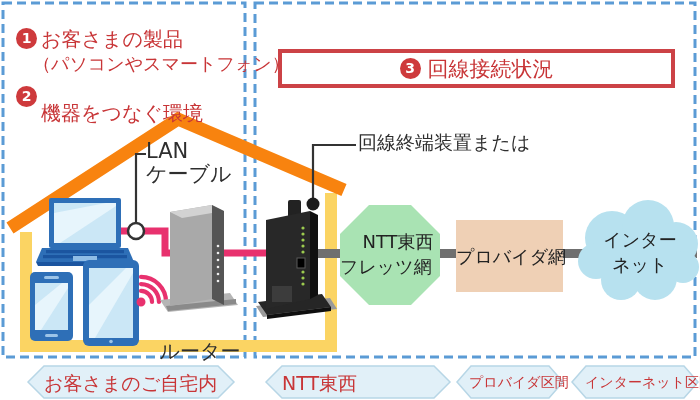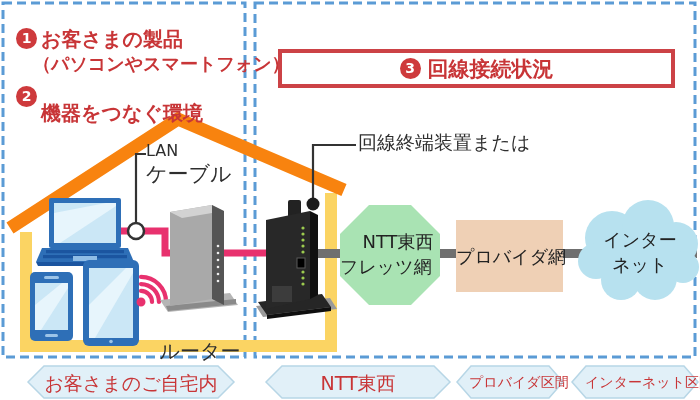--- a/index.html
+++ b/index.html
@@ -1,30 +1,30 @@
 <!DOCTYPE html>
 <html><head>
 <meta charset="utf-8">
 <style>
   html,body{margin:0;padding:0;background:#fff;}
   #canvas{position:relative;width:700px;height:400px;background:#ffffff;overflow:hidden;
           font-family:"DejaVu Sans","Liberation Sans",sans-serif;}
   .abs{position:absolute;white-space:nowrap;}
-  .red-text{color:#c83537;font-weight:bold;text-align:center;}
+  .red-text{color:#c83537;font-weight:normal;text-align:center;}
   .badge{display:inline-flex;align-items:center;justify-content:center;
          width:21px;height:21px;border-radius:50%;background:#ce3a3c;color:#fff;
          font-size:14px;font-weight:bold;line-height:21px;}
   .badge.abs{display:flex;}
   #status-box{position:absolute;left:278px;top:49px;width:397px;height:39px;
               border:4px solid #cc4246;box-sizing:border-box;display:flex;
               align-items:center;justify-content:center;gap:7px;background:#fff;}
   #status-box .title{font-size:21px;}
   .dark-label{color:#2e2e2e;}
   .node-label{color:#222;text-align:center;}
-  .section-label{color:#c83537;text-align:center;font-weight:500;}
+  .section-label{color:#c83537;text-align:left;font-weight:500;}
   svg{position:absolute;left:0;top:0;}
 </style>
 </head>
 <body>
 
 <div id="canvas">
 
   <svg width="700" height="400" viewBox="0 0 700 400">
 
     <rect x="3" y="3" width="242" height="354" fill="none" stroke="#5b9bd5" stroke-width="3" stroke-dasharray="9 5"></rect>
@@ -152,21 +152,21 @@
   <div class="abs red-text" style="left:41px;top:26px;font-size:20px;">お客さまの製品</div>
   <div class="abs red-text" style="left:33px;top:52px;font-size:18px;">（パソコンやスマートフォン）</div>
   <div class="abs badge" style="left:16px;top:86px;">2</div>
   <div class="abs red-text" style="left:41px;top:84px;font-size:20px;margin-top:16px;">機器をつなぐ環境</div>
 
   <div id="status-box">
     <span class="badge">3</span>
     <span class="red-text title">回線接続状況</span>
   </div>
 
-  <div class="abs dark-label" style="left:146px;top:140px;font-size:16px;line-height:22px;">LAN</div>
+  <div class="abs dark-label" style="left:146px;top:140px;font-size:21px;line-height:22px;">LAN</div>
   <div class="abs dark-label" style="left:146px;top:163px;font-size:21px;line-height:22px;">ケーブル</div>
 
   <div class="abs dark-label" style="left:155px;top:338px;width:90px;text-align:center;font-size:20px;">ルーター</div>
 
   <div class="abs dark-label" style="left:358px;top:131px;font-size:19px;line-height:23px;">回線終端装置または</div>
 
   <div class="abs node-label" style="left:340px;top:229px;width:116px;font-size:18px;line-height:25px;">NTT東西</div>
   <div class="abs node-label" style="left:340px;top:254px;width:88px;font-size:18px;line-height:25px;">フレッツ網</div>
 
   <div class="abs node-label" style="left:456px;top:245px;width:93px;font-size:18px;">プロバイダ網</div>

